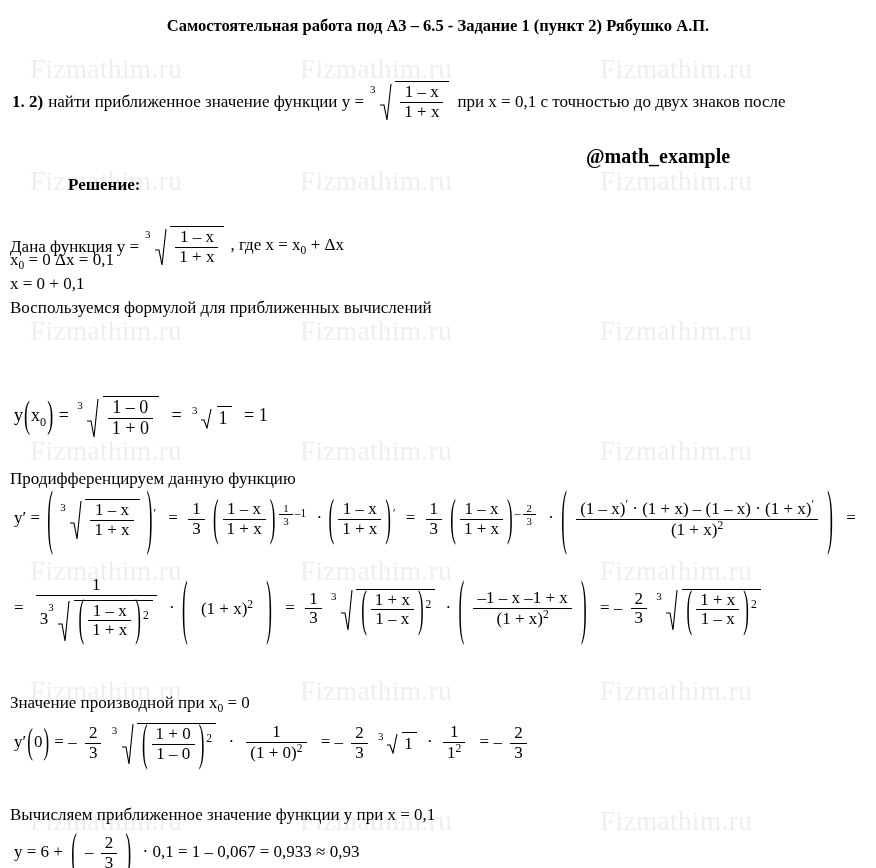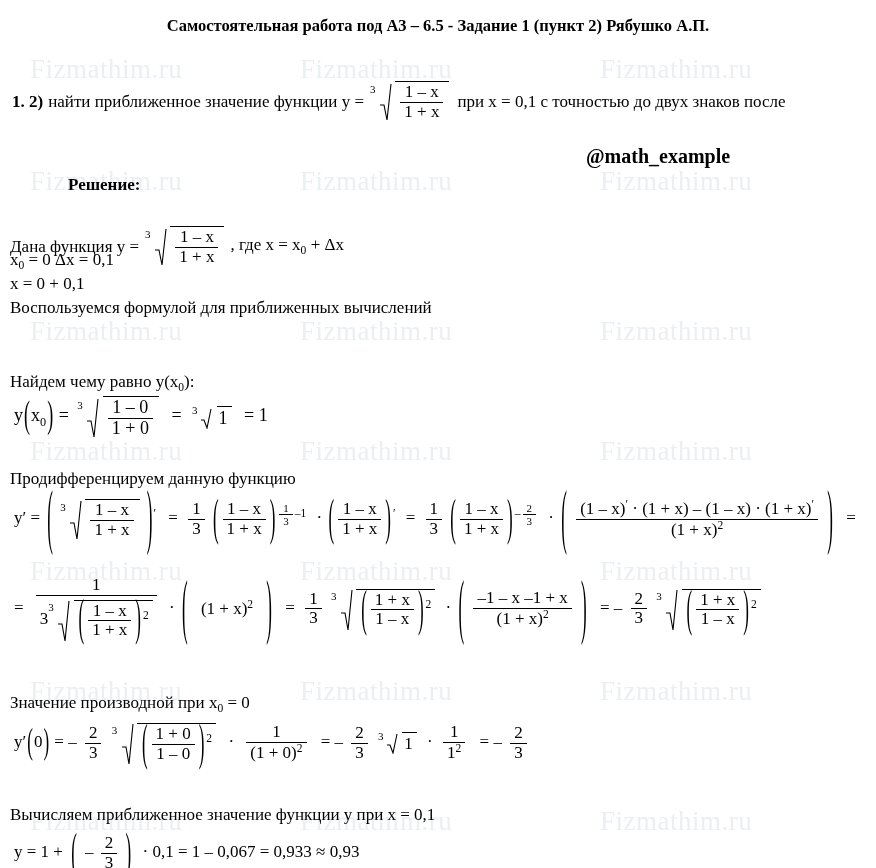--- a/index.html
+++ b/index.html
@@ -157,23 +157,20 @@
     </div>
 
     <div class="block" style="left:10px;top:233px;">
       <span>x</span><sub>0</sub><span> = 0     Δx = 0,1</span>
     </div>
     <div class="block" style="left:10px;top:257px;">x = 0 + 0,1</div>
 
     <div class="block" style="left:10px;top:281px;">Воспользуемся формулой для приближенных вычислений</div>
 
 
-    <div class="block" style="left:10px;top:355px;">
-      <span>Найдем чему равно y(x</span><sub>0</sub><span>):</span>
-    </div>
 
     <div class="block" style="left:14px;top:380px;font-size:18px;">
       <span class="m">
         y<span class="p1">(</span>x<sub>0</sub><span class="p1">)</span> =
         <span class="rad" style="position:relative;padding-left:10px;margin-left:4px;">
           <span class="idx" style="left:0;top:3px;">3</span>
           <span class="rsym"><svg width="12" height="42" viewBox="0 0 12 42">
                 <path d="M0 25 L4 25 L7 41 L11 3" fill="none" stroke="#000" stroke-width="1.1"></path>
               </svg></span>
           <span class="radbox">
@@ -301,21 +298,21 @@
         <span class="frac" style="margin-left:6px;"><span class="num">1</span><span class="den">1<sup>2</sup></span></span>
         <span style="margin-left:8px;">= –</span>
         <span class="frac" style="margin-left:4px;"><span class="num">2</span><span class="den">3</span></span>
       </span>
     </div>
 
     <div class="block" style="left:10px;top:788px;">Вычисляем приближенное значение функции y при x = 0,1</div>
 
     <div class="block" style="left:14px;top:818px;font-size:17px;">
       <span class="m">
-        <span>y = 1 +</span>
+        <span>y = 6 +</span>
         <span class="p2" style="margin-left:4px;">(</span>
         <span style="margin-left:2px;">–</span>
         <span class="frac" style="margin-left:3px;"><span class="num">2</span><span class="den">3</span></span>
         <span class="p2" style="margin-left:2px;">)</span>
         <span style="margin-left:5px;">· 0,1 = 1 – 0,067 = 0,933 ≈ 0,93</span>
       </span>
     </div>
 
   </div>
 </div>

